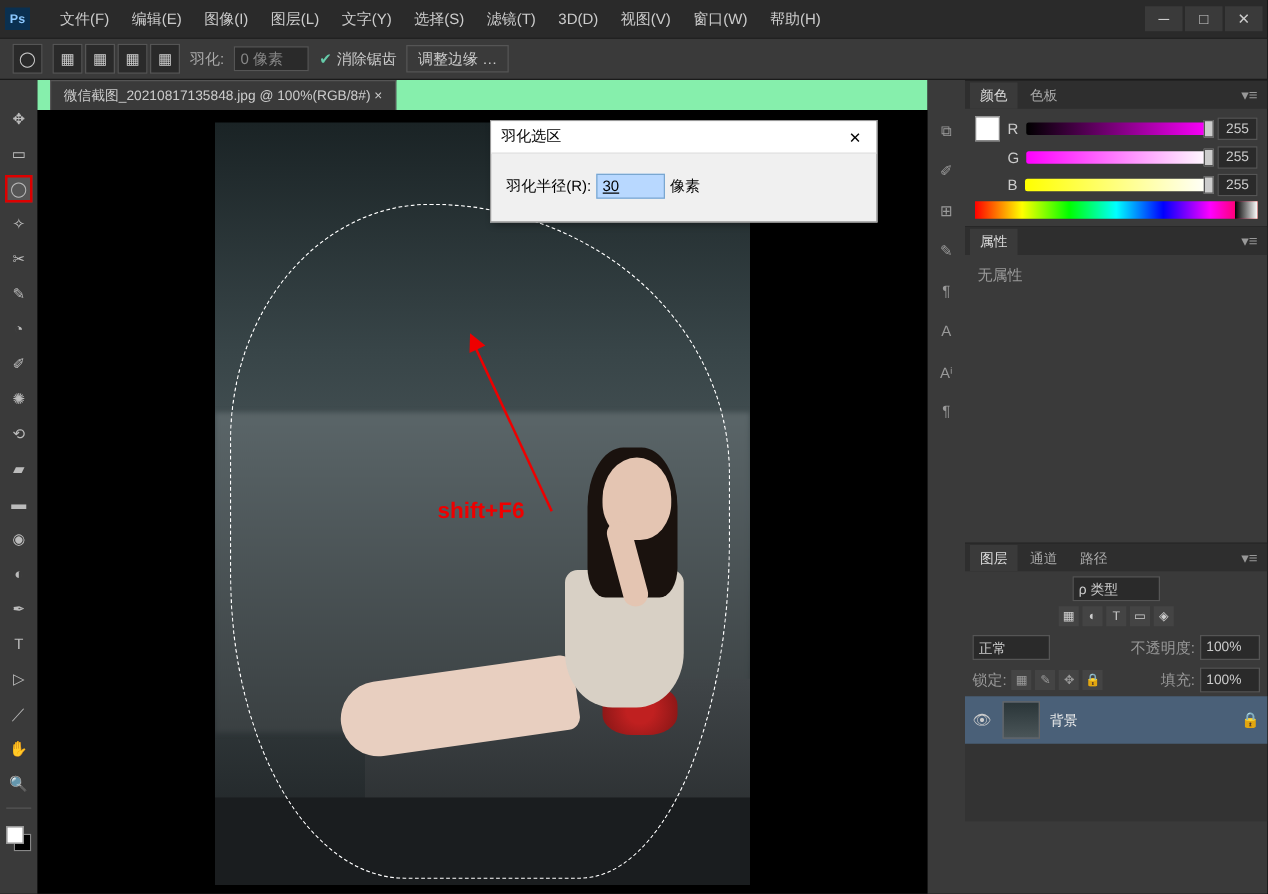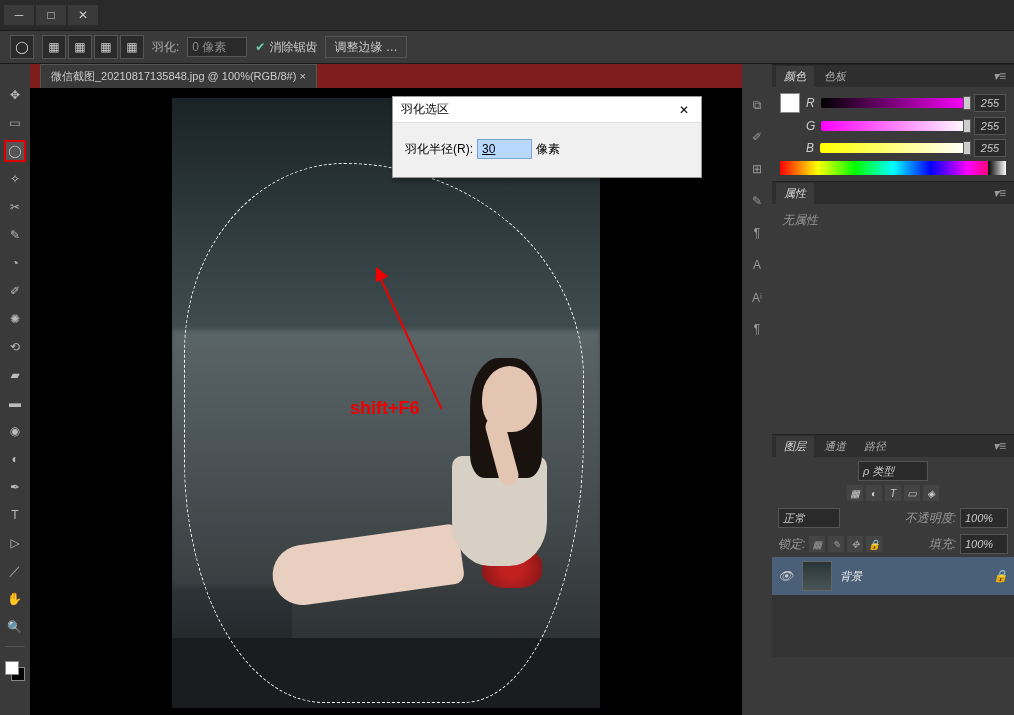--- a/index.html
+++ b/index.html
@@ -29,21 +29,21 @@
 .main { display: flex; height: calc(715px - 30px - 34px); }
 .toolbar { width: 30px; background: #3a3a3a; display: flex; flex-direction: column; align-items: center; padding-top: 20px; gap: 6px; }
 .tool { width: 22px; height: 22px; display: flex; align-items: center; justify-content: center; color: #bbb; cursor: pointer; position: relative; }
 .tool.selected { border: 2px solid #d00; background: #555; }
 .tool-sep { width: 20px; height: 1px; background: #555; margin: 2px 0; }
 .swatch { width: 20px; height: 20px; margin-top: 6px; position: relative; }
 .swatch-fg { width: 14px; height: 14px; background: #fff; border: 1px solid #888; position: absolute; top: 0; left: 0; z-index: 2; }
 .swatch-bg { width: 14px; height: 14px; background: #000; border: 1px solid #888; position: absolute; bottom: 0; right: 0; }
 
 .workspace { flex: 1; background: #252525; display: flex; flex-direction: column; }
-.doc-tab-bar { height: 24px; background: #7f1d1d; display: flex; align-items: flex-end; padding-left: 10px; }
+.doc-tab-bar { height: 24px; background: #86efac; display: flex; align-items: flex-end; padding-left: 10px; }
 .doc-tab { padding: 4px 10px; background: #3a3a3a; border: 1px solid #555; border-bottom: none; color: #ccc; font-size: 11px; cursor: pointer; }
 .canvas-area { flex: 1; background: #000000; display: flex; align-items: flex-start; justify-content: center; padding-top: 10px; position: relative; }
 .canvas-img { width: 428px; height: 610px; background: linear-gradient(180deg, #1a2325 0%, #384548 30%, #4a5558 50%, #1a1e20 100%); position: relative; overflow: hidden; }
 
 
 .scene-water { position: absolute; left: 0; right: 0; top: 38%; bottom: 20%; background: linear-gradient(180deg, #5a6568 0%, #3a4042 100%); filter: blur(2px); }
 .scene-rock { position: absolute; left: 120px; right: 0; bottom: 45px; height: 120px; background: linear-gradient(180deg, #404548 0%, #2a2e30 100%); border-radius: 6px 0 0 6px; }
 .scene-ground { position: absolute; left: 0; right: 0; bottom: 0; height: 70px; background: #1a1d1f; }
 .person { position: absolute; left: 220px; top: 268px; width: 160px; height: 290px; }
 .head { position: absolute; left: 90px; top: 0; width: 55px; height: 66px; background: #e4c5b2; border-radius: 50% 50% 45% 45%; }
@@ -71,21 +71,21 @@
 .dlg-input { width: 55px; height: 20px; border: 1px solid #7aa7d0; background: #b8d8ff; color: #000; padding: 0 4px; text-align: left; text-decoration: underline; }
 .dlg-right { display: flex; flex-direction: column; gap: 8px; margin-left: auto; }
 .dlg-btn { width: 88px; height: 24px; background: #fdfdfd; border: 1px solid #888; cursor: pointer; font-size: 12px; }
 .dlg-btn.primary { border: 2px solid #2a7ad0; }
 
 
 .right-dock { width: 30px; background: #3a3a3a; display: flex; flex-direction: column; align-items: center; padding-top: 30px; gap: 10px; }
 .dock-icon { width: 22px; height: 22px; display: flex; align-items: center; justify-content: center; color: #999; cursor: pointer; }
 
 .panels { width: 242px; background: #3a3a3a; display: flex; flex-direction: column; }
-.panel { border-top: 1px solid #222; font-style: italic; }
+.panel { border-top: 1px solid #222; }
 .panel-tabs { height: 22px; background: #2e2e2e; display: flex; align-items: center; padding: 0 4px; gap: 2px; }
 .panel-tab { padding: 3px 8px; color: #aaa; cursor: pointer; font-size: 11px; }
 .panel-tab.active { background: #3a3a3a; color: #ddd; }
 .panel-menu { margin-left: auto; color: #999; cursor: pointer; padding: 0 4px; }
 
 
 .color-body { padding: 6px 8px; }
 .color-row { display: flex; align-items: center; gap: 6px; margin-bottom: 4px; }
 .color-swatch-sm { width: 20px; height: 20px; background: #fff; border: 1px solid #888; }
 .slider { flex: 1; height: 10px; border-radius: 2px; position: relative; }
@@ -111,20 +111,36 @@
 .layer-item { display: flex; align-items: center; height: 38px; padding: 0 6px; gap: 8px; background: #4a6078; }
 .layer-eye { width: 16px; color: #ccc; }
 .layer-thumb { width: 30px; height: 30px; background: linear-gradient(180deg, #2a3538, #4a5558); border: 1px solid #666; }
 .layer-name { color: #eee; font-size: 11px; flex: 1; }
 .layer-lock { color: #ccc; }
 </style>
 </head>
 <body>
 
 <div class="titlebar">
+  <div class="menu-left">
+    <div class="ps-logo">Ps</div>
+    <div class="menubar">
+      <span>文件(F)</span>
+      <span>编辑(E)</span>
+      <span>图像(I)</span>
+      <span>图层(L)</span>
+      <span>文字(Y)</span>
+      <span>选择(S)</span>
+      <span>滤镜(T)</span>
+      <span>3D(D)</span>
+      <span>视图(V)</span>
+      <span>窗口(W)</span>
+      <span>帮助(H)</span>
+    </div>
+  </div>
   <div class="win-buttons">
     <div class="win-btn">─</div>
     <div class="win-btn">□</div>
     <div class="win-btn">✕</div>
   </div>
 </div>
 
 <div class="optionsbar">
   <div class="opt-icon">◯</div>
   <div class="opt-group">

